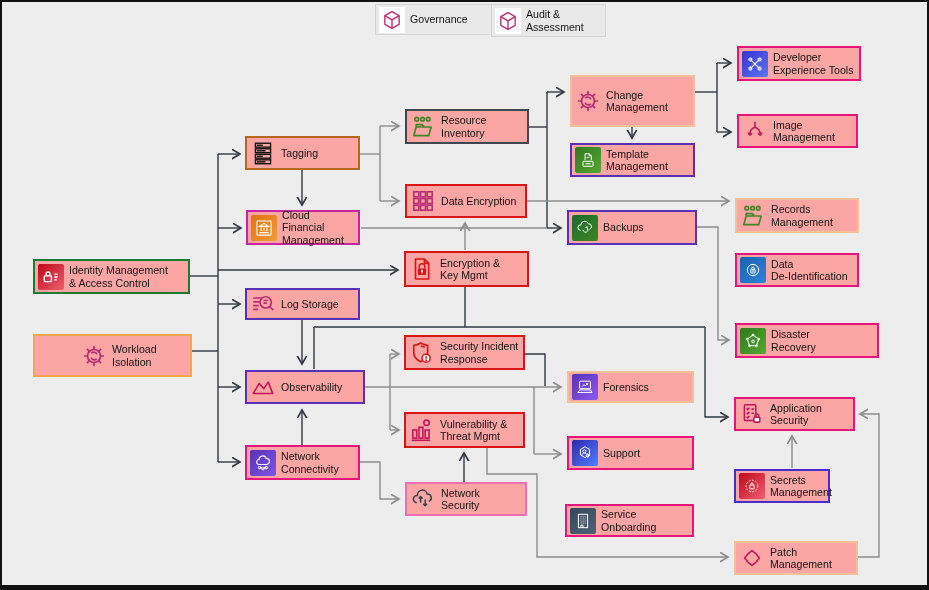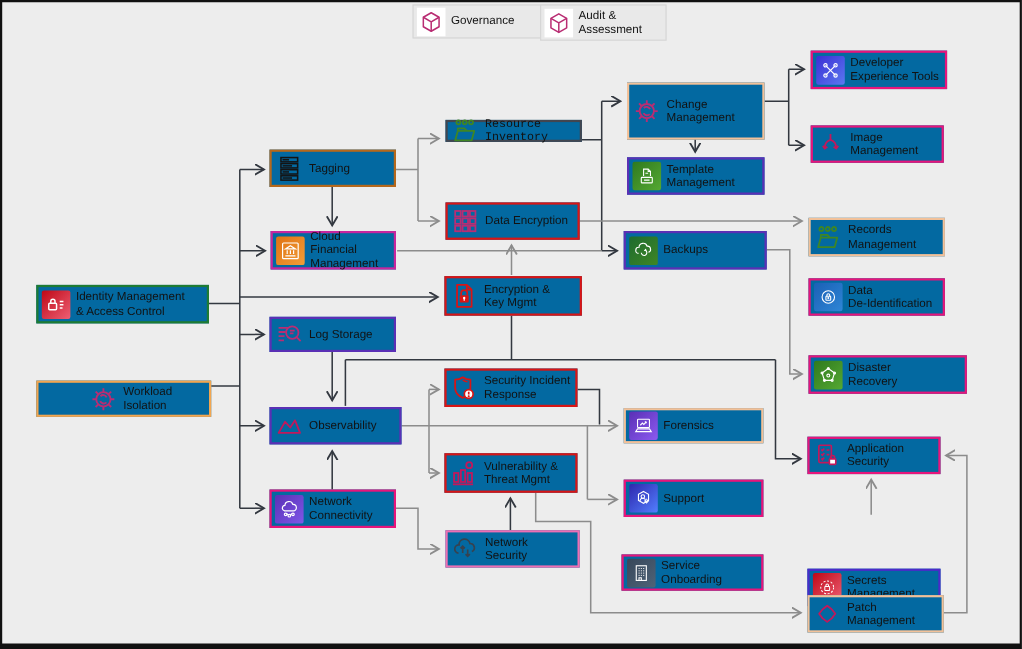--- a/index.html
+++ b/index.html
@@ -3,21 +3,21 @@
 <meta charset="utf-8">
 <style>
   html,body{margin:0;padding:0;background:#fff;}
   #canvas{
     position:relative;width:929px;height:590px;box-sizing:border-box;
     background:#EDEDED;border:2px solid #111;border-bottom:5px solid #111;
     font-family:"Liberation Sans",sans-serif;overflow:hidden;
   }
   #edges{position:absolute;left:0;top:0;pointer-events:none;}
   .node{
-    position:absolute;background:#0369a1;border:2px solid #999;box-sizing:border-box;
+    position:absolute;background:#fca5a5;border:2px solid #999;box-sizing:border-box;
     display:flex;align-items:center;gap:5px;padding:2px 3px;
     font-size:10.6px;line-height:1.16;color:#121212;
   }
   .node .lbl{white-space:pre-line;}
   .icon{flex:0 0 auto;display:flex;align-items:center;justify-content:center;}
   .tile{width:26px;height:26px;border-radius:2px;}
   .gov{background:#E9E9E9;border:1px solid #D4D4D4;}
   .gov .wtile{width:26px;height:26px;background:#fff;display:flex;align-items:center;justify-content:center;}
 </style>
 </head>
@@ -112,21 +112,21 @@
   <div class="node" style="left:31px;top:257px;width:157px;height:35px;border-color:#1E7B33;">
     <span class="icon tile" style="background:linear-gradient(135deg,#BF0816,#ED5F74);">
         <svg width="20" height="20" viewBox="0 0 24 24" fill="none" stroke="#fff" stroke-width="1.6">
           <rect x="4" y="10.5" width="8.5" height="7" rx="1"></rect>
           <path d="M6.2 10.5V8.3a2.3 2.3 0 014.6 0v2.2M16 8.5h4M16 12h4M16 15.5h3"></path>
         </svg>
       </span>
     <span class="lbl">Identity Management
 &amp; Access Control</span>
   </div>
-  <div class="node" style="left:31px;top:344px;width:159px;height:33px;border-color:#F2A650;padding-left:46px;">
+  <div class="node" style="left:31px;top:332px;width:159px;height:43px;border-color:#F2A650;padding-left:46px;">
     <span class="icon">
         <svg width="26" height="26" viewBox="0 0 24 24" fill="none" stroke="#B92D73" stroke-width="1.6">
           <circle cx="12" cy="12" r="6"></circle>
           <path d="M12 2.8v3.1M12 18.1v3.1M2.8 12h3.1M18.1 12h3.1M5.5 5.5l2.2 2.2M16.3 16.3l2.2 2.2M18.5 5.5l-2.2 2.2M7.7 16.3l-2.2 2.2"></path>
           <path d="M9.3 13.6a3.2 3.2 0 005.2 1M14.7 10.4a3.2 3.2 0 00-5.2-1"></path>
         </svg>
       </span>
     <span class="lbl">Workload Isolation</span>
   </div>
 
@@ -184,21 +184,21 @@
           <circle cx="8" cy="17.5" r="1.4"></circle>
           <circle cx="12" cy="19" r="1.4"></circle>
           <circle cx="16" cy="17.5" r="1.4"></circle>
           <path d="M9.3 17l1.6.9M14.7 17l-1.6.9"></path>
         </svg>
       </span>
     <span class="lbl">Network
 Connectivity</span>
   </div>
 
-  <div class="node" style="left:403px;top:107px;width:124px;height:20px;border-color:#424650;font-family:Liberation Mono, monospace;">
+  <div class="node" style="left:403px;top:107px;width:124px;height:35px;border-color:#424650;">
     <span class="icon">
         <svg width="26" height="26" viewBox="0 0 24 24" fill="none" stroke="#3F8624" stroke-width="1.5">
           <circle cx="6.2" cy="4.8" r="1.7"></circle>
           <circle cx="11.5" cy="4.8" r="1.7"></circle>
           <circle cx="16.8" cy="4.8" r="1.7"></circle>
           <path stroke-linejoin="round" d="M5.7 12V9.8h5.5l1.8 1.8M3.5 20l2.2-8h13.8l-2.2 8z"></path>
         </svg>
       </span>
     <span class="lbl">Resource
 Inventory</span>
@@ -407,21 +407,21 @@
         <svg width="26" height="26" viewBox="0 0 24 24" fill="none" stroke="#C2185B" stroke-width="1.4">
           <rect x="5" y="3.5" width="10.5" height="14.5" rx="1"></rect>
           <path d="M7 7l1 1 1.6-1.8M7 10.8l1 1 1.6-1.8M7 14.6l1 1 1.6-1.8M11.5 7.5h2.3M11.5 11.3h2.3"></path>
           <path d="M14.8 14.9v-1.1a1.7 1.7 0 013.4 0v1.1"></path>
           <rect x="13.8" y="14.9" width="5.4" height="4.6" rx="0.7" fill="#fff"></rect>
         </svg>
       </span>
     <span class="lbl">Application
 Security</span>
   </div>
-  <div class="node" style="left:732px;top:467px;width:121px;height:34px;border-color:#4B2BC9;margin-top:48px;">
+  <div class="node" style="left:732px;top:467px;width:96px;height:34px;border-color:#4B2BC9;">
     <span class="icon tile" style="background:linear-gradient(135deg,#BF0816,#ED5F74);">
         <svg width="20" height="20" viewBox="0 0 24 24" fill="none" stroke="#fff" stroke-width="1.1">
           <circle cx="12" cy="12" r="7" stroke-dasharray="2.2 1.8"></circle>
           <path d="M10.6 11V9.7a1.4 1.4 0 012.8 0V11"></path>
           <rect x="9.4" y="11" width="5.2" height="4.4" rx="0.6"></rect>
         </svg>
       </span>
     <span class="lbl">Secrets
 Management</span>
   </div>

